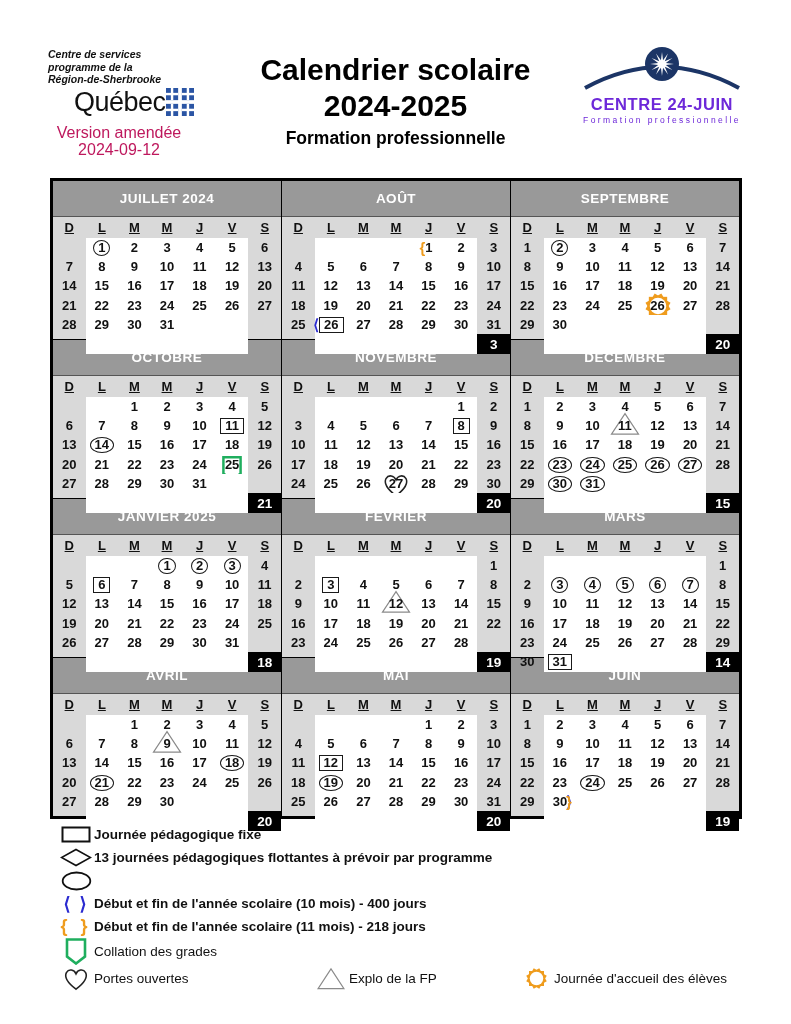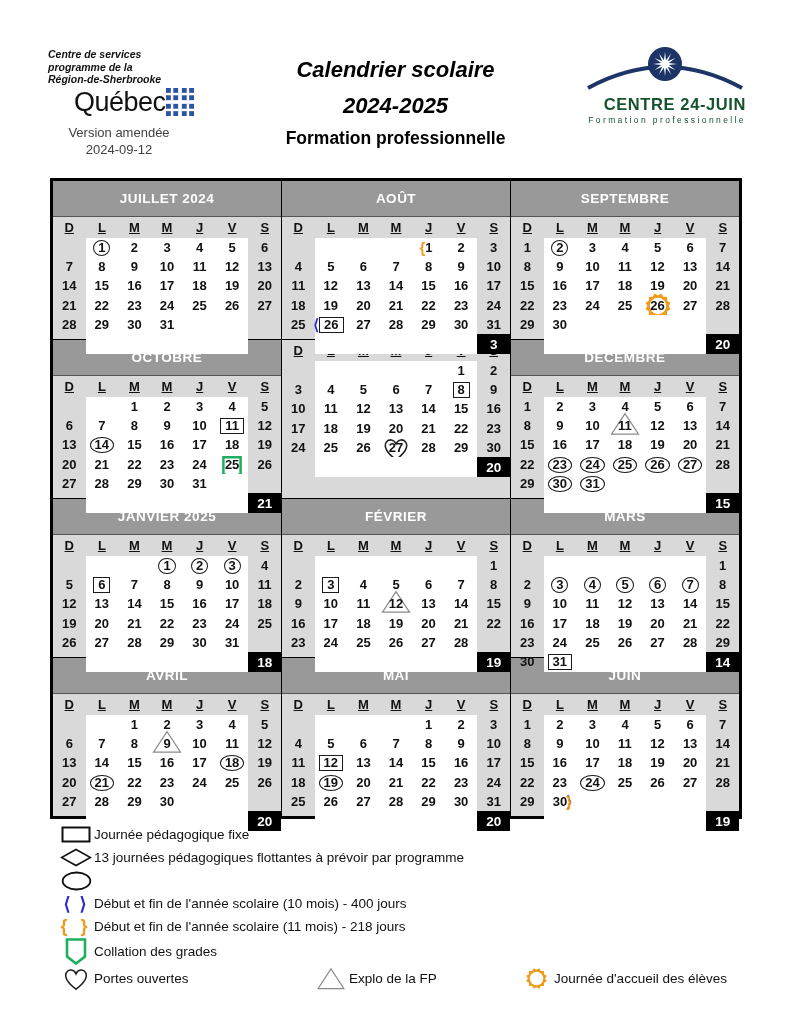--- a/index.html
+++ b/index.html
@@ -4,25 +4,25 @@
 <style>
   *{box-sizing:border-box;margin:0;padding:0}
   html,body{width:791px;height:1024px}
   body{position:relative;background:#fff;font-family:"Liberation Sans",sans-serif;color:#000;overflow:hidden}
 
   
   .org{position:absolute;left:48px;top:48px;width:215px}
   .org-lines{font-size:10.5px;font-weight:bold;font-style:italic;line-height:12.5px;color:#111}
   .org-mark{display:flex;align-items:center;gap:0;margin-top:1px;padding-left:26px}
   .org-wordmark{font-size:27px;letter-spacing:-0.5px;color:#111}
-  .version{position:absolute;left:44px;top:124px;width:150px;text-align:center;color:#404040;font-size:13px;line-height:17px}
+  .version{position:absolute;left:44px;top:124px;width:150px;text-align:center;color:#be185d;font-size:16px;line-height:17px}
   .title{position:absolute;left:50%;top:52px;transform:translateX(-50%);width:400px;text-align:center}
-  .title-main{font-size:22px;font-weight:bold;font-style:italic;line-height:36px}
+  .title-main{font-size:30px;font-weight:bold;line-height:36px}
   .subtitle{font-size:17.5px;font-weight:bold;margin-top:4px}
-  .c24{position:absolute;left:578px;top:40px;width:168px;text-align:right;color:#14532d}
+  .c24{position:absolute;left:578px;top:40px;width:168px;text-align:center;color:#6d28d9}
   .c24-name{font-size:16.5px;font-weight:bold;letter-spacing:0.6px;margin-top:-3px}
   .c24-tag{font-size:8.5px;letter-spacing:2.4px;margin-top:1px}
 
   
   .months{position:absolute;left:50px;top:178px;width:692px;display:grid;
           grid-template-columns:repeat(3,1fr);gap:1px;background:#000;border:3px solid #000}
   .month{background:#d9d9d9;height:158px;overflow:visible}
   .mtitle{height:36px;background:#999;color:#fff;font-weight:bold;font-size:13.5px;
           display:flex;align-items:center;justify-content:center;letter-spacing:0.5px;border-bottom:1px solid #555}
   .dow{display:grid;grid-template-columns:repeat(7,1fr);height:21px}
@@ -45,21 +45,21 @@
   .ad.orange{color:#ef9c1d}
   .ad.blue{color:#2b2bd0}
   .ad.pre{margin-left:-5px;margin-right:0}
   .ad.post{margin-left:-1px;margin-right:-5px}
 
   
   .legend{position:absolute;left:58px;top:823px;width:700px}
   .lrow{position:relative;display:flex;align-items:center;height:23px}
   .lrow.tall{height:27px}
   .lsym{width:36px;display:flex;justify-content:center;align-items:center;flex:0 0 36px}
-  .llab{font-size:13.5px;font-weight:normal;color:#111}
+  .llab{font-size:13.5px;font-weight:bold;color:#111}
   .llab.reg{font-weight:400}
   .bracket-sym{font-size:18px;font-weight:bold;color:#2b2bd0;letter-spacing:2px}
   .brace-sym{font-size:18px;font-weight:bold;color:#ef9c1d;letter-spacing:4px}
   .lgroup{position:absolute;display:flex;align-items:center;height:27px}
 </style>
 </head>
 <body>
 
 <div class="org">
   <div class="org-lines">
@@ -589,20 +589,21 @@
         <div class="cell we"></div>
         <div class="cell wd"></div>
         <div class="cell wd"></div>
         <div class="cell wd"></div>
         <div class="cell wd"></div>
         <div class="cell wd"></div>
         <div class="cell we badge">21</div>
       </div>
     </div>
     <div class="month">
+      <div class="mtitle">NOVEMBRE</div>
       <div class="dow">
         <span class="dowc">D</span>
         <span class="dowc">L</span>
         <span class="dowc">M</span>
         <span class="dowc">M</span>
         <span class="dowc">J</span>
         <span class="dowc">V</span>
         <span class="dowc">S</span>
       </div>
       <div class="days">

